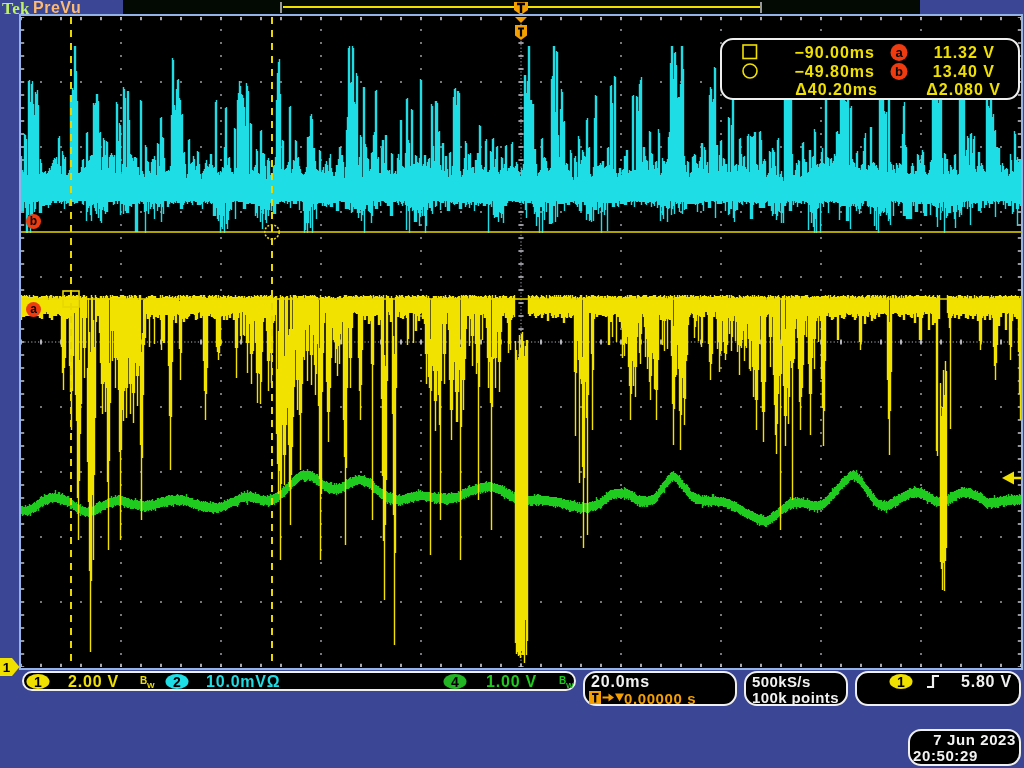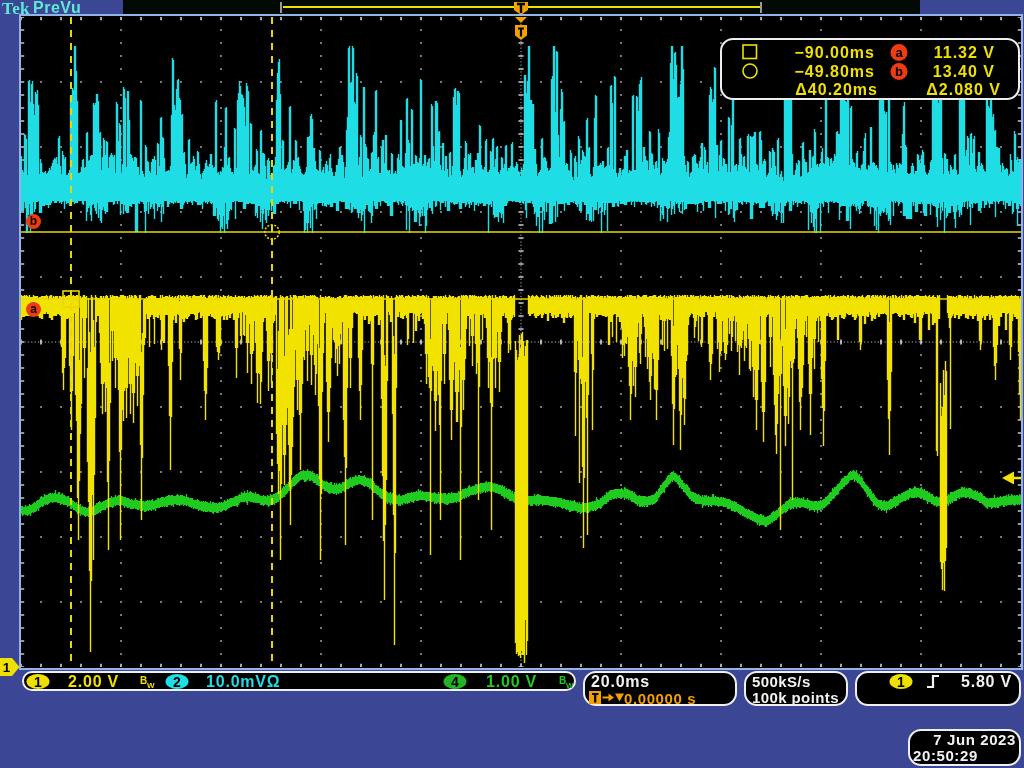--- a/index.html
+++ b/index.html
@@ -5,22 +5,22 @@
 .abs{position:absolute}
 .box{position:absolute;background:#000;border:2px solid #efefef;border-radius:13px;box-sizing:border-box}
 .badge{position:absolute;width:15px;height:15px;border-radius:50%;background:#ee3b10;color:#000;font-weight:bold;font-size:12px;line-height:15px;text-align:center}
 </style></head><body>
 
 <div class="abs" style="left:123px;top:0;width:797px;height:15px;background:#030a03"></div>
 <div class="abs" style="left:283px;top:6px;width:478px;height:2px;background:#f0e000"></div>
 <div class="abs" style="left:280px;top:2px;width:2px;height:11px;background:#999"></div>
 <div class="abs" style="left:760px;top:2px;width:2px;height:11px;background:#999"></div>
 
-<div class="abs" style="left:2px;top:-1px;color:#5eead4;font-family:'Liberation Serif',serif;font-weight:bold;font-size:17px;letter-spacing:0.4px">Tek</div>
-<div class="abs" style="left:33px;top:-1px;color:#5eead4;font-weight:bold;font-size:16px;letter-spacing:0.5px">PreVu</div>
+<div class="abs" style="left:2px;top:-1px;color:#bef264;font-family:'Liberation Serif',serif;font-weight:bold;font-size:17px;letter-spacing:0.4px">Tek</div>
+<div class="abs" style="left:33px;top:-1px;color:#fdba74;font-weight:bold;font-size:16px;letter-spacing:0.5px">PreVu</div>
 
 <svg class="abs" style="left:509px;top:0" width="24" height="16">
 <polygon points="5,2 19,2 19,10 12,15 5,10" fill="#f5a000"></polygon>
 <path d="M8 4h8M12 4v9" stroke="#000" stroke-width="2.4" fill="none"></path>
 </svg>
 
 <div class="abs" style="left:19px;top:14px;width:1004px;height:656px;background:#93b3e8"></div>
 <div class="abs" style="left:21px;top:16px;width:1000px;height:652px;background:#000"></div>
 <svg class="abs" style="left:21px;top:17px" width="1000" height="650" viewBox="0 0 1000 650">
 <path d="M-0.8 65h1.6M19.2 65h1.6M39.2 65h1.6M59.2 65h1.6M79.2 65h1.6M99.2 65h1.6M119.2 65h1.6M139.2 65h1.6M159.2 65h1.6M179.2 65h1.6M199.2 65h1.6M219.2 65h1.6M239.2 65h1.6M259.2 65h1.6M279.2 65h1.6M299.2 65h1.6M319.2 65h1.6M339.2 65h1.6M359.2 65h1.6M379.2 65h1.6M399.2 65h1.6M419.2 65h1.6M439.2 65h1.6M459.2 65h1.6M479.2 65h1.6M499.2 65h1.6M519.2 65h1.6M539.2 65h1.6M559.2 65h1.6M579.2 65h1.6M599.2 65h1.6M619.2 65h1.6M639.2 65h1.6M659.2 65h1.6M679.2 65h1.6M699.2 65h1.6M719.2 65h1.6M739.2 65h1.6M759.2 65h1.6M779.2 65h1.6M799.2 65h1.6M819.2 65h1.6M839.2 65h1.6M859.2 65h1.6M879.2 65h1.6M899.2 65h1.6M919.2 65h1.6M939.2 65h1.6M959.2 65h1.6M979.2 65h1.6M999.2 65h1.6M-0.8 130h1.6M19.2 130h1.6M39.2 130h1.6M59.2 130h1.6M79.2 130h1.6M99.2 130h1.6M119.2 130h1.6M139.2 130h1.6M159.2 130h1.6M179.2 130h1.6M199.2 130h1.6M219.2 130h1.6M239.2 130h1.6M259.2 130h1.6M279.2 130h1.6M299.2 130h1.6M319.2 130h1.6M339.2 130h1.6M359.2 130h1.6M379.2 130h1.6M399.2 130h1.6M419.2 130h1.6M439.2 130h1.6M459.2 130h1.6M479.2 130h1.6M499.2 130h1.6M519.2 130h1.6M539.2 130h1.6M559.2 130h1.6M579.2 130h1.6M599.2 130h1.6M619.2 130h1.6M639.2 130h1.6M659.2 130h1.6M679.2 130h1.6M699.2 130h1.6M719.2 130h1.6M739.2 130h1.6M759.2 130h1.6M779.2 130h1.6M799.2 130h1.6M819.2 130h1.6M839.2 130h1.6M859.2 130h1.6M879.2 130h1.6M899.2 130h1.6M919.2 130h1.6M939.2 130h1.6M959.2 130h1.6M979.2 130h1.6M999.2 130h1.6M-0.8 195h1.6M19.2 195h1.6M39.2 195h1.6M59.2 195h1.6M79.2 195h1.6M99.2 195h1.6M119.2 195h1.6M139.2 195h1.6M159.2 195h1.6M179.2 195h1.6M199.2 195h1.6M219.2 195h1.6M239.2 195h1.6M259.2 195h1.6M279.2 195h1.6M299.2 195h1.6M319.2 195h1.6M339.2 195h1.6M359.2 195h1.6M379.2 195h1.6M399.2 195h1.6M419.2 195h1.6M439.2 195h1.6M459.2 195h1.6M479.2 195h1.6M499.2 195h1.6M519.2 195h1.6M539.2 195h1.6M559.2 195h1.6M579.2 195h1.6M599.2 195h1.6M619.2 195h1.6M639.2 195h1.6M659.2 195h1.6M679.2 195h1.6M699.2 195h1.6M719.2 195h1.6M739.2 195h1.6M759.2 195h1.6M779.2 195h1.6M799.2 195h1.6M819.2 195h1.6M839.2 195h1.6M859.2 195h1.6M879.2 195h1.6M899.2 195h1.6M919.2 195h1.6M939.2 195h1.6M959.2 195h1.6M979.2 195h1.6M999.2 195h1.6M-0.8 260h1.6M19.2 260h1.6M39.2 260h1.6M59.2 260h1.6M79.2 260h1.6M99.2 260h1.6M119.2 260h1.6M139.2 260h1.6M159.2 260h1.6M179.2 260h1.6M199.2 260h1.6M219.2 260h1.6M239.2 260h1.6M259.2 260h1.6M279.2 260h1.6M299.2 260h1.6M319.2 260h1.6M339.2 260h1.6M359.2 260h1.6M379.2 260h1.6M399.2 260h1.6M419.2 260h1.6M439.2 260h1.6M459.2 260h1.6M479.2 260h1.6M499.2 260h1.6M519.2 260h1.6M539.2 260h1.6M559.2 260h1.6M579.2 260h1.6M599.2 260h1.6M619.2 260h1.6M639.2 260h1.6M659.2 260h1.6M679.2 260h1.6M699.2 260h1.6M719.2 260h1.6M739.2 260h1.6M759.2 260h1.6M779.2 260h1.6M799.2 260h1.6M819.2 260h1.6M839.2 260h1.6M859.2 260h1.6M879.2 260h1.6M899.2 260h1.6M919.2 260h1.6M939.2 260h1.6M959.2 260h1.6M979.2 260h1.6M999.2 260h1.6M-0.8 325h1.6M19.2 325h1.6M39.2 325h1.6M59.2 325h1.6M79.2 325h1.6M99.2 325h1.6M119.2 325h1.6M139.2 325h1.6M159.2 325h1.6M179.2 325h1.6M199.2 325h1.6M219.2 325h1.6M239.2 325h1.6M259.2 325h1.6M279.2 325h1.6M299.2 325h1.6M319.2 325h1.6M339.2 325h1.6M359.2 325h1.6M379.2 325h1.6M399.2 325h1.6M419.2 325h1.6M439.2 325h1.6M459.2 325h1.6M479.2 325h1.6M499.2 325h1.6M519.2 325h1.6M539.2 325h1.6M559.2 325h1.6M579.2 325h1.6M599.2 325h1.6M619.2 325h1.6M639.2 325h1.6M659.2 325h1.6M679.2 325h1.6M699.2 325h1.6M719.2 325h1.6M739.2 325h1.6M759.2 325h1.6M779.2 325h1.6M799.2 325h1.6M819.2 325h1.6M839.2 325h1.6M859.2 325h1.6M879.2 325h1.6M899.2 325h1.6M919.2 325h1.6M939.2 325h1.6M959.2 325h1.6M979.2 325h1.6M999.2 325h1.6M-0.8 390h1.6M19.2 390h1.6M39.2 390h1.6M59.2 390h1.6M79.2 390h1.6M99.2 390h1.6M119.2 390h1.6M139.2 390h1.6M159.2 390h1.6M179.2 390h1.6M199.2 390h1.6M219.2 390h1.6M239.2 390h1.6M259.2 390h1.6M279.2 390h1.6M299.2 390h1.6M319.2 390h1.6M339.2 390h1.6M359.2 390h1.6M379.2 390h1.6M399.2 390h1.6M419.2 390h1.6M439.2 390h1.6M459.2 390h1.6M479.2 390h1.6M499.2 390h1.6M519.2 390h1.6M539.2 390h1.6M559.2 390h1.6M579.2 390h1.6M599.2 390h1.6M619.2 390h1.6M639.2 390h1.6M659.2 390h1.6M679.2 390h1.6M699.2 390h1.6M719.2 390h1.6M739.2 390h1.6M759.2 390h1.6M779.2 390h1.6M799.2 390h1.6M819.2 390h1.6M839.2 390h1.6M859.2 390h1.6M879.2 390h1.6M899.2 390h1.6M919.2 390h1.6M939.2 390h1.6M959.2 390h1.6M979.2 390h1.6M999.2 390h1.6M-0.8 455h1.6M19.2 455h1.6M39.2 455h1.6M59.2 455h1.6M79.2 455h1.6M99.2 455h1.6M119.2 455h1.6M139.2 455h1.6M159.2 455h1.6M179.2 455h1.6M199.2 455h1.6M219.2 455h1.6M239.2 455h1.6M259.2 455h1.6M279.2 455h1.6M299.2 455h1.6M319.2 455h1.6M339.2 455h1.6M359.2 455h1.6M379.2 455h1.6M399.2 455h1.6M419.2 455h1.6M439.2 455h1.6M459.2 455h1.6M479.2 455h1.6M499.2 455h1.6M519.2 455h1.6M539.2 455h1.6M559.2 455h1.6M579.2 455h1.6M599.2 455h1.6M619.2 455h1.6M639.2 455h1.6M659.2 455h1.6M679.2 455h1.6M699.2 455h1.6M719.2 455h1.6M739.2 455h1.6M759.2 455h1.6M779.2 455h1.6M799.2 455h1.6M819.2 455h1.6M839.2 455h1.6M859.2 455h1.6M879.2 455h1.6M899.2 455h1.6M919.2 455h1.6M939.2 455h1.6M959.2 455h1.6M979.2 455h1.6M999.2 455h1.6M-0.8 520h1.6M19.2 520h1.6M39.2 520h1.6M59.2 520h1.6M79.2 520h1.6M99.2 520h1.6M119.2 520h1.6M139.2 520h1.6M159.2 520h1.6M179.2 520h1.6M199.2 520h1.6M219.2 520h1.6M239.2 520h1.6M259.2 520h1.6M279.2 520h1.6M299.2 520h1.6M319.2 520h1.6M339.2 520h1.6M359.2 520h1.6M379.2 520h1.6M399.2 520h1.6M419.2 520h1.6M439.2 520h1.6M459.2 520h1.6M479.2 520h1.6M499.2 520h1.6M519.2 520h1.6M539.2 520h1.6M559.2 520h1.6M579.2 520h1.6M599.2 520h1.6M619.2 520h1.6M639.2 520h1.6M659.2 520h1.6M679.2 520h1.6M699.2 520h1.6M719.2 520h1.6M739.2 520h1.6M759.2 520h1.6M779.2 520h1.6M799.2 520h1.6M819.2 520h1.6M839.2 520h1.6M859.2 520h1.6M879.2 520h1.6M899.2 520h1.6M919.2 520h1.6M939.2 520h1.6M959.2 520h1.6M979.2 520h1.6M999.2 520h1.6M-0.8 585h1.6M19.2 585h1.6M39.2 585h1.6M59.2 585h1.6M79.2 585h1.6M99.2 585h1.6M119.2 585h1.6M139.2 585h1.6M159.2 585h1.6M179.2 585h1.6M199.2 585h1.6M219.2 585h1.6M239.2 585h1.6M259.2 585h1.6M279.2 585h1.6M299.2 585h1.6M319.2 585h1.6M339.2 585h1.6M359.2 585h1.6M379.2 585h1.6M399.2 585h1.6M419.2 585h1.6M439.2 585h1.6M459.2 585h1.6M479.2 585h1.6M499.2 585h1.6M519.2 585h1.6M539.2 585h1.6M559.2 585h1.6M579.2 585h1.6M599.2 585h1.6M619.2 585h1.6M639.2 585h1.6M659.2 585h1.6M679.2 585h1.6M699.2 585h1.6M719.2 585h1.6M739.2 585h1.6M759.2 585h1.6M779.2 585h1.6M799.2 585h1.6M819.2 585h1.6M839.2 585h1.6M859.2 585h1.6M879.2 585h1.6M899.2 585h1.6M919.2 585h1.6M939.2 585h1.6M959.2 585h1.6M979.2 585h1.6M999.2 585h1.6M99.2 0h1.6M99.2 13h1.6M99.2 26h1.6M99.2 39h1.6M99.2 52h1.6M99.2 65h1.6M99.2 78h1.6M99.2 91h1.6M99.2 104h1.6M99.2 117h1.6M99.2 130h1.6M99.2 143h1.6M99.2 156h1.6M99.2 169h1.6M99.2 182h1.6M99.2 195h1.6M99.2 208h1.6M99.2 221h1.6M99.2 234h1.6M99.2 247h1.6M99.2 260h1.6M99.2 273h1.6M99.2 286h1.6M99.2 299h1.6M99.2 312h1.6M99.2 325h1.6M99.2 338h1.6M99.2 351h1.6M99.2 364h1.6M99.2 377h1.6M99.2 390h1.6M99.2 403h1.6M99.2 416h1.6M99.2 429h1.6M99.2 442h1.6M99.2 455h1.6M99.2 468h1.6M99.2 481h1.6M99.2 494h1.6M99.2 507h1.6M99.2 520h1.6M99.2 533h1.6M99.2 546h1.6M99.2 559h1.6M99.2 572h1.6M99.2 585h1.6M99.2 598h1.6M99.2 611h1.6M99.2 624h1.6M99.2 637h1.6M99.2 650h1.6M199.2 0h1.6M199.2 13h1.6M199.2 26h1.6M199.2 39h1.6M199.2 52h1.6M199.2 65h1.6M199.2 78h1.6M199.2 91h1.6M199.2 104h1.6M199.2 117h1.6M199.2 130h1.6M199.2 143h1.6M199.2 156h1.6M199.2 169h1.6M199.2 182h1.6M199.2 195h1.6M199.2 208h1.6M199.2 221h1.6M199.2 234h1.6M199.2 247h1.6M199.2 260h1.6M199.2 273h1.6M199.2 286h1.6M199.2 299h1.6M199.2 312h1.6M199.2 325h1.6M199.2 338h1.6M199.2 351h1.6M199.2 364h1.6M199.2 377h1.6M199.2 390h1.6M199.2 403h1.6M199.2 416h1.6M199.2 429h1.6M199.2 442h1.6M199.2 455h1.6M199.2 468h1.6M199.2 481h1.6M199.2 494h1.6M199.2 507h1.6M199.2 520h1.6M199.2 533h1.6M199.2 546h1.6M199.2 559h1.6M199.2 572h1.6M199.2 585h1.6M199.2 598h1.6M199.2 611h1.6M199.2 624h1.6M199.2 637h1.6M199.2 650h1.6M299.2 0h1.6M299.2 13h1.6M299.2 26h1.6M299.2 39h1.6M299.2 52h1.6M299.2 65h1.6M299.2 78h1.6M299.2 91h1.6M299.2 104h1.6M299.2 117h1.6M299.2 130h1.6M299.2 143h1.6M299.2 156h1.6M299.2 169h1.6M299.2 182h1.6M299.2 195h1.6M299.2 208h1.6M299.2 221h1.6M299.2 234h1.6M299.2 247h1.6M299.2 260h1.6M299.2 273h1.6M299.2 286h1.6M299.2 299h1.6M299.2 312h1.6M299.2 325h1.6M299.2 338h1.6M299.2 351h1.6M299.2 364h1.6M299.2 377h1.6M299.2 390h1.6M299.2 403h1.6M299.2 416h1.6M299.2 429h1.6M299.2 442h1.6M299.2 455h1.6M299.2 468h1.6M299.2 481h1.6M299.2 494h1.6M299.2 507h1.6M299.2 520h1.6M299.2 533h1.6M299.2 546h1.6M299.2 559h1.6M299.2 572h1.6M299.2 585h1.6M299.2 598h1.6M299.2 611h1.6M299.2 624h1.6M299.2 637h1.6M299.2 650h1.6M399.2 0h1.6M399.2 13h1.6M399.2 26h1.6M399.2 39h1.6M399.2 52h1.6M399.2 65h1.6M399.2 78h1.6M399.2 91h1.6M399.2 104h1.6M399.2 117h1.6M399.2 130h1.6M399.2 143h1.6M399.2 156h1.6M399.2 169h1.6M399.2 182h1.6M399.2 195h1.6M399.2 208h1.6M399.2 221h1.6M399.2 234h1.6M399.2 247h1.6M399.2 260h1.6M399.2 273h1.6M399.2 286h1.6M399.2 299h1.6M399.2 312h1.6M399.2 325h1.6M399.2 338h1.6M399.2 351h1.6M399.2 364h1.6M399.2 377h1.6M399.2 390h1.6M399.2 403h1.6M399.2 416h1.6M399.2 429h1.6M399.2 442h1.6M399.2 455h1.6M399.2 468h1.6M399.2 481h1.6M399.2 494h1.6M399.2 507h1.6M399.2 520h1.6M399.2 533h1.6M399.2 546h1.6M399.2 559h1.6M399.2 572h1.6M399.2 585h1.6M399.2 598h1.6M399.2 611h1.6M399.2 624h1.6M399.2 637h1.6M399.2 650h1.6M499.2 0h1.6M499.2 13h1.6M499.2 26h1.6M499.2 39h1.6M499.2 52h1.6M499.2 65h1.6M499.2 78h1.6M499.2 91h1.6M499.2 104h1.6M499.2 117h1.6M499.2 130h1.6M499.2 143h1.6M499.2 156h1.6M499.2 169h1.6M499.2 182h1.6M499.2 195h1.6M499.2 208h1.6M499.2 221h1.6M499.2 234h1.6M499.2 247h1.6M499.2 260h1.6M499.2 273h1.6M499.2 286h1.6M499.2 299h1.6M499.2 312h1.6M499.2 325h1.6M499.2 338h1.6M499.2 351h1.6M499.2 364h1.6M499.2 377h1.6M499.2 390h1.6M499.2 403h1.6M499.2 416h1.6M499.2 429h1.6M499.2 442h1.6M499.2 455h1.6M499.2 468h1.6M499.2 481h1.6M499.2 494h1.6M499.2 507h1.6M499.2 520h1.6M499.2 533h1.6M499.2 546h1.6M499.2 559h1.6M499.2 572h1.6M499.2 585h1.6M499.2 598h1.6M499.2 611h1.6M499.2 624h1.6M499.2 637h1.6M499.2 650h1.6M599.2 0h1.6M599.2 13h1.6M599.2 26h1.6M599.2 39h1.6M599.2 52h1.6M599.2 65h1.6M599.2 78h1.6M599.2 91h1.6M599.2 104h1.6M599.2 117h1.6M599.2 130h1.6M599.2 143h1.6M599.2 156h1.6M599.2 169h1.6M599.2 182h1.6M599.2 195h1.6M599.2 208h1.6M599.2 221h1.6M599.2 234h1.6M599.2 247h1.6M599.2 260h1.6M599.2 273h1.6M599.2 286h1.6M599.2 299h1.6M599.2 312h1.6M599.2 325h1.6M599.2 338h1.6M599.2 351h1.6M599.2 364h1.6M599.2 377h1.6M599.2 390h1.6M599.2 403h1.6M599.2 416h1.6M599.2 429h1.6M599.2 442h1.6M599.2 455h1.6M599.2 468h1.6M599.2 481h1.6M599.2 494h1.6M599.2 507h1.6M599.2 520h1.6M599.2 533h1.6M599.2 546h1.6M599.2 559h1.6M599.2 572h1.6M599.2 585h1.6M599.2 598h1.6M599.2 611h1.6M599.2 624h1.6M599.2 637h1.6M599.2 650h1.6M699.2 0h1.6M699.2 13h1.6M699.2 26h1.6M699.2 39h1.6M699.2 52h1.6M699.2 65h1.6M699.2 78h1.6M699.2 91h1.6M699.2 104h1.6M699.2 117h1.6M699.2 130h1.6M699.2 143h1.6M699.2 156h1.6M699.2 169h1.6M699.2 182h1.6M699.2 195h1.6M699.2 208h1.6M699.2 221h1.6M699.2 234h1.6M699.2 247h1.6M699.2 260h1.6M699.2 273h1.6M699.2 286h1.6M699.2 299h1.6M699.2 312h1.6M699.2 325h1.6M699.2 338h1.6M699.2 351h1.6M699.2 364h1.6M699.2 377h1.6M699.2 390h1.6M699.2 403h1.6M699.2 416h1.6M699.2 429h1.6M699.2 442h1.6M699.2 455h1.6M699.2 468h1.6M699.2 481h1.6M699.2 494h1.6M699.2 507h1.6M699.2 520h1.6M699.2 533h1.6M699.2 546h1.6M699.2 559h1.6M699.2 572h1.6M699.2 585h1.6M699.2 598h1.6M699.2 611h1.6M699.2 624h1.6M699.2 637h1.6M699.2 650h1.6M799.2 0h1.6M799.2 13h1.6M799.2 26h1.6M799.2 39h1.6M799.2 52h1.6M799.2 65h1.6M799.2 78h1.6M799.2 91h1.6M799.2 104h1.6M799.2 117h1.6M799.2 130h1.6M799.2 143h1.6M799.2 156h1.6M799.2 169h1.6M799.2 182h1.6M799.2 195h1.6M799.2 208h1.6M799.2 221h1.6M799.2 234h1.6M799.2 247h1.6M799.2 260h1.6M799.2 273h1.6M799.2 286h1.6M799.2 299h1.6M799.2 312h1.6M799.2 325h1.6M799.2 338h1.6M799.2 351h1.6M799.2 364h1.6M799.2 377h1.6M799.2 390h1.6M799.2 403h1.6M799.2 416h1.6M799.2 429h1.6M799.2 442h1.6M799.2 455h1.6M799.2 468h1.6M799.2 481h1.6M799.2 494h1.6M799.2 507h1.6M799.2 520h1.6M799.2 533h1.6M799.2 546h1.6M799.2 559h1.6M799.2 572h1.6M799.2 585h1.6M799.2 598h1.6M799.2 611h1.6M799.2 624h1.6M799.2 637h1.6M799.2 650h1.6M899.2 0h1.6M899.2 13h1.6M899.2 26h1.6M899.2 39h1.6M899.2 52h1.6M899.2 65h1.6M899.2 78h1.6M899.2 91h1.6M899.2 104h1.6M899.2 117h1.6M899.2 130h1.6M899.2 143h1.6M899.2 156h1.6M899.2 169h1.6M899.2 182h1.6M899.2 195h1.6M899.2 208h1.6M899.2 221h1.6M899.2 234h1.6M899.2 247h1.6M899.2 260h1.6M899.2 273h1.6M899.2 286h1.6M899.2 299h1.6M899.2 312h1.6M899.2 325h1.6M899.2 338h1.6M899.2 351h1.6M899.2 364h1.6M899.2 377h1.6M899.2 390h1.6M899.2 403h1.6M899.2 416h1.6M899.2 429h1.6M899.2 442h1.6M899.2 455h1.6M899.2 468h1.6M899.2 481h1.6M899.2 494h1.6M899.2 507h1.6M899.2 520h1.6M899.2 533h1.6M899.2 546h1.6M899.2 559h1.6M899.2 572h1.6M899.2 585h1.6M899.2 598h1.6M899.2 611h1.6M899.2 624h1.6M899.2 637h1.6M899.2 650h1.6M0 0h3.2M996.8 0h3.2M0 13h3.2M996.8 13h3.2M0 26h3.2M996.8 26h3.2M0 39h3.2M996.8 39h3.2M0 52h3.2M996.8 52h3.2M0 65h3.2M996.8 65h3.2M0 78h3.2M996.8 78h3.2M0 91h3.2M996.8 91h3.2M0 104h3.2M996.8 104h3.2M0 117h3.2M996.8 117h3.2M0 130h3.2M996.8 130h3.2M0 143h3.2M996.8 143h3.2M0 156h3.2M996.8 156h3.2M0 169h3.2M996.8 169h3.2M0 182h3.2M996.8 182h3.2M0 195h3.2M996.8 195h3.2M0 208h3.2M996.8 208h3.2M0 221h3.2M996.8 221h3.2M0 234h3.2M996.8 234h3.2M0 247h3.2M996.8 247h3.2M0 260h3.2M996.8 260h3.2M0 273h3.2M996.8 273h3.2M0 286h3.2M996.8 286h3.2M0 299h3.2M996.8 299h3.2M0 312h3.2M996.8 312h3.2M0 325h3.2M996.8 325h3.2M0 338h3.2M996.8 338h3.2M0 351h3.2M996.8 351h3.2M0 364h3.2M996.8 364h3.2M0 377h3.2M996.8 377h3.2M0 390h3.2M996.8 390h3.2M0 403h3.2M996.8 403h3.2M0 416h3.2M996.8 416h3.2M0 429h3.2M996.8 429h3.2M0 442h3.2M996.8 442h3.2M0 455h3.2M996.8 455h3.2M0 468h3.2M996.8 468h3.2M0 481h3.2M996.8 481h3.2M0 494h3.2M996.8 494h3.2M0 507h3.2M996.8 507h3.2M0 520h3.2M996.8 520h3.2M0 533h3.2M996.8 533h3.2M0 546h3.2M996.8 546h3.2M0 559h3.2M996.8 559h3.2M0 572h3.2M996.8 572h3.2M0 585h3.2M996.8 585h3.2M0 598h3.2M996.8 598h3.2M0 611h3.2M996.8 611h3.2M0 624h3.2M996.8 624h3.2M0 637h3.2M996.8 637h3.2M0 650h3.2M996.8 650h3.2M497.4 0h5.2M497.4 13h5.2M497.4 26h5.2M497.4 39h5.2M497.4 52h5.2M497.4 65h5.2M497.4 78h5.2M497.4 91h5.2M497.4 104h5.2M497.4 117h5.2M497.4 130h5.2M497.4 143h5.2M497.4 156h5.2M497.4 169h5.2M497.4 182h5.2M497.4 195h5.2M497.4 208h5.2M497.4 221h5.2M497.4 234h5.2M497.4 247h5.2M497.4 260h5.2M497.4 273h5.2M497.4 286h5.2M497.4 299h5.2M497.4 312h5.2M497.4 325h5.2M497.4 338h5.2M497.4 351h5.2M497.4 364h5.2M497.4 377h5.2M497.4 390h5.2M497.4 403h5.2M497.4 416h5.2M497.4 429h5.2M497.4 442h5.2M497.4 455h5.2M497.4 468h5.2M497.4 481h5.2M497.4 494h5.2M497.4 507h5.2M497.4 520h5.2M497.4 533h5.2M497.4 546h5.2M497.4 559h5.2M497.4 572h5.2M497.4 585h5.2M497.4 598h5.2M497.4 611h5.2M497.4 624h5.2M497.4 637h5.2M497.4 650h5.2" stroke="#c6c6ce" stroke-width="1.7" fill="none"></path>

